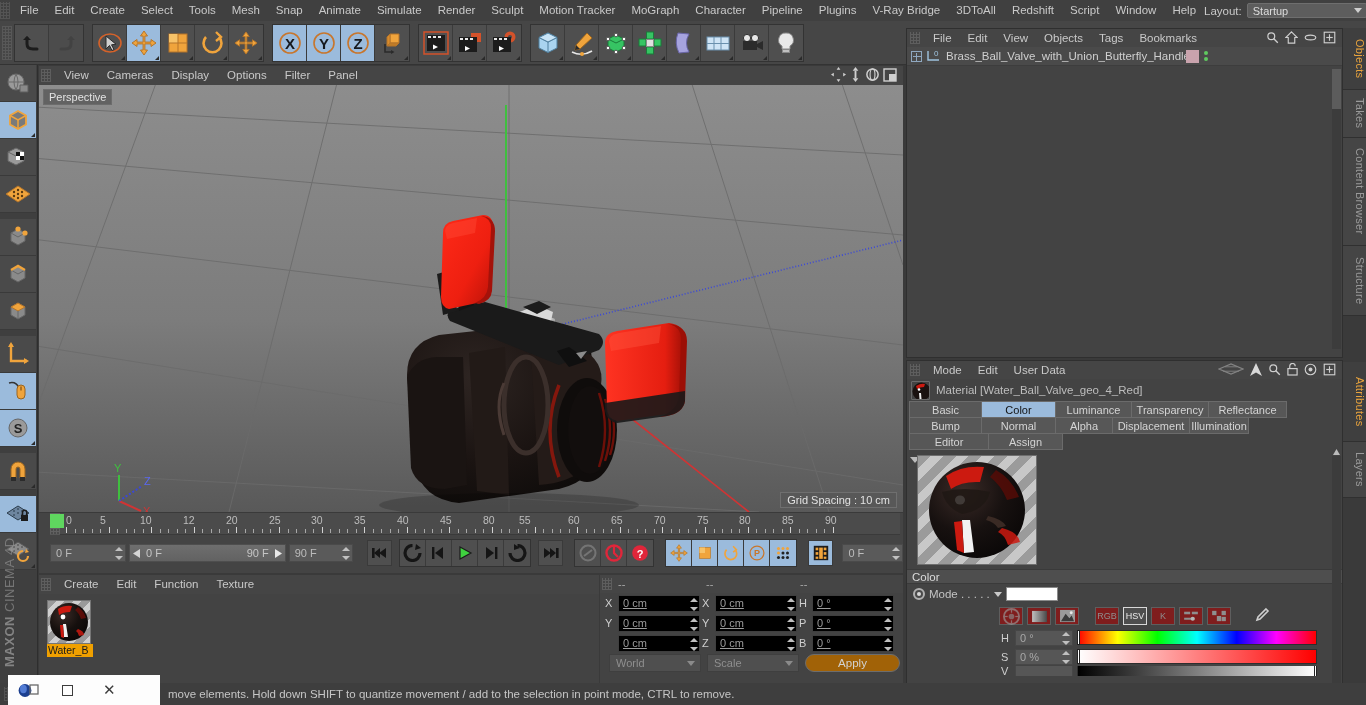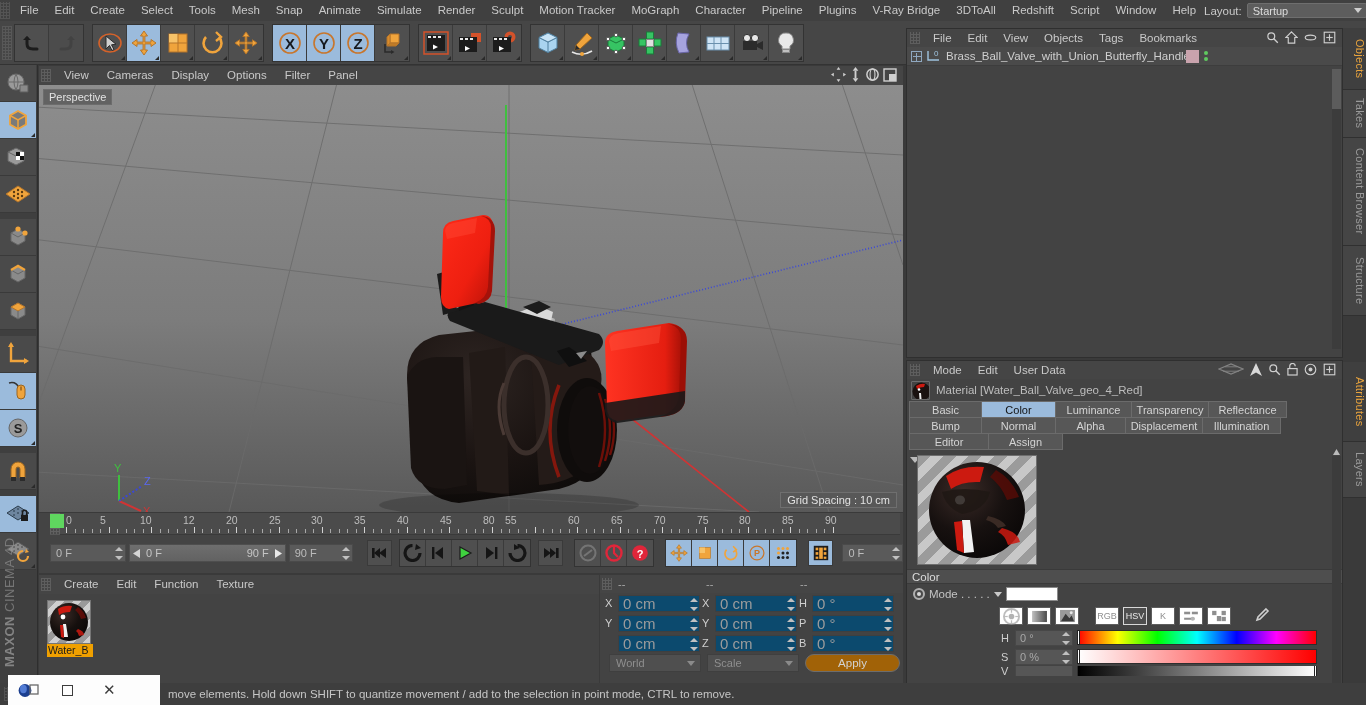--- a/index.html
+++ b/index.html
@@ -136,22 +136,22 @@
 
   
   .coords { position:absolute; left:600px; top:575px; width:303px; height:112px; background:#434343;}
   .co-head { height:18px; background:#454545; display:flex; align-items:center; padding-left:2px;}
   .co-head .g { width:10px;height:12px;margin-right:6px;
      background: repeating-linear-gradient(0deg,#777 0 1px,transparent 1px 3px),
                  repeating-linear-gradient(90deg,#777 0 1px,transparent 1px 3px); opacity:.5;}
   .co-head span { color:#a9a9a9; font-size:11px; }
   .co-row { display:flex; align-items:center; height:20px; padding-left:5px; gap:2px;}
   .co-lab { width:11px; color:#cfcfcf; font-size:11px; }
-  .co-in { width:82px; height:17px; background:#0c4a6e; border:1px solid #3f3f3f;
-    color:#9c9c9c; font-size:15px; padding-left:4px; line-height:15px; position:relative;}
+  .co-in { width:82px; height:17px; background:#000000; border:1px solid #3f3f3f;
+    color:#9c9c9c; font-size:11px; padding-left:4px; line-height:15px; position:relative;text-decoration:underline;}
   .co-sel { width:92px; height:18px; background:#4f4f4f; border:1px solid #3f3f3f;
     color:#8f8f8f; font-size:11px; padding-left:6px; line-height:16px; position:relative;}
   .co-sel .arw{position:absolute;right:5px;top:6px;width:0;height:0;
     border-left:4px solid transparent;border-right:4px solid transparent;border-top:5px solid #8a8a8a;}
   .apply-btn{ width:95px;height:18px;border-radius:9px;background:#a16207;border:1px solid #6d6d6d;
     color:#d2d2d2;font-size:11.5px;text-align:center;line-height:16px;}
 
   
   .objmgr { position:absolute; left:906px; top:28px; width:437px; height:330px; background:#434343;
     border:1px solid #2f2f2f;}
@@ -189,21 +189,21 @@
   .sec-head{height:15px;background:#4e4e4e;color:#dcdcdc;font-size:11.5px;padding-left:5px;
     line-height:15px;border-top:1px solid #3a3a3a;border-bottom:1px solid #3a3a3a;}
   .swatch-row{display:flex;align-items:center;height:20px;padding-left:6px;gap:4px;}
   .radio{width:12px;height:12px;border-radius:50%;border:2px solid #b0b0b0;background:#4a4a4a;position:relative;}
   .radio:after{content:"";position:absolute;left:2px;top:2px;width:4px;height:4px;border-radius:50%;background:#d8d8d8;}
   .lbl-dots{color:#c3c3c3;font-size:11.5px;}
   .tri-d{width:0;height:0;border-left:4px solid transparent;border-right:4px solid transparent;
     border-top:5px solid #c9c9c9;}
   .colorswatch{width:52px;height:14px;background:#ffffff;border:1px solid #8a8a8a;}
   .modebtns{display:flex;align-items:center;gap:4px;padding-left:92px;height:24px;}
-  .mbtn{width:24px;height:18px;background:#ffffff;border:1px solid #5e5e5e;display:flex;
+  .mbtn{width:24px;height:18px;background:#7f1d1d;border:1px solid #5e5e5e;display:flex;
     align-items:center;justify-content:center;font-size:9px;color:#8e8e8e;}
   .mbtn.on{border:1px solid #d8d8d8;background:#4e4e4e;color:#e8e8e8;}
   .slider-row{display:flex;align-items:center;height:19px;padding-left:94px;gap:4px;}
   .slider-row .sl-lab{width:10px;color:#cfcfcf;font-size:11px;}
   .sl-in{width:58px;height:16px;background:#565656;border:1px solid #474747;color:#a8a8a8;
     font-size:11px;padding-left:4px;line-height:14px;position:relative;}
   .grad{height:15px;width:240px;border:1px solid #2e2e2e;position:relative;}
   .grad .caret{position:absolute;left:-1px;top:-1px;bottom:-1px;width:3px;background:#fff;border:1px solid #222;}
 
   
@@ -784,21 +784,21 @@
       <div class="tl-tick" style="left:50px">5</div>
       <div class="tl-tick" style="left:90px">10</div>
       <div class="tl-tick" style="left:133px">12</div>
       <div class="tl-tick" style="left:176px">20</div>
       <div class="tl-tick" style="left:219px">25</div>
       <div class="tl-tick" style="left:261px">30</div>
       <div class="tl-tick" style="left:304px">35</div>
       <div class="tl-tick" style="left:347px">40</div>
       <div class="tl-tick" style="left:390px">45</div>
       <div class="tl-tick" style="left:433px">80</div>
-      <div class="tl-tick" style="left:455px">55</div>
+      <div class="tl-tick" style="left:469px">55</div>
       <div class="tl-tick" style="left:518px">60</div>
       <div class="tl-tick" style="left:561px">65</div>
       <div class="tl-tick" style="left:604px">70</div>
       <div class="tl-tick" style="left:647px">75</div>
       <div class="tl-tick" style="left:689px">80</div>
       <div class="tl-tick" style="left:732px">85</div>
       <div class="tl-tick" style="left:775px">90</div>
       <div class="tl-marks" id="tlmarks">
           <i style="left: 16px; height: 6px; background: rgb(210, 210, 210);"></i>
           <i style="left: 24.52px; height: 4px; background: rgb(168, 168, 168);"></i>
@@ -1229,23 +1229,23 @@
       <div class="tabrow">
         <div class="tab" style="width:73px">Basic</div>
         <div class="tab act" style="width:75px">Color</div>
         <div class="tab" style="width:77px">Luminance</div>
         <div class="tab" style="width:78px">Transparency</div>
         <div class="tab" style="width:79px">Reflectance</div>
       </div>
       <div class="tabrow">
         <div class="tab" style="width:73px">Bump</div>
         <div class="tab" style="width:75px">Normal</div>
-        <div class="tab" style="width:71px">Alpha</div>
+        <div class="tab" style="width:58px">Alpha</div>
         <div class="tab" style="width:78px">Displacement</div>
-        <div class="tab" style="width:79px">Illumination</div>
+        <div class="tab" style="width:60px">Illumination</div>
       </div>
       <div class="tabrow">
         <div class="tab" style="width:80px">Editor</div>
         <div class="tab" style="width:75px">Assign</div>
       </div>
     </div>
 
     <div style="position:relative;padding:6px 0 4px 10px;display:flex;align-items:flex-start;gap:6px">
       <span style="position:absolute;left:3px;top:8px;width:0;height:0;border-left:5px solid transparent;border-right:5px solid transparent;border-top:6px solid #bbb"></span>
       <div style="width:120px;height:110px;border:1px solid #6e6e6e;position:relative;overflow:hidden;background:repeating-linear-gradient(135deg,#9b9b9b 0 9px,#c8c8c8 9px 18px)">

